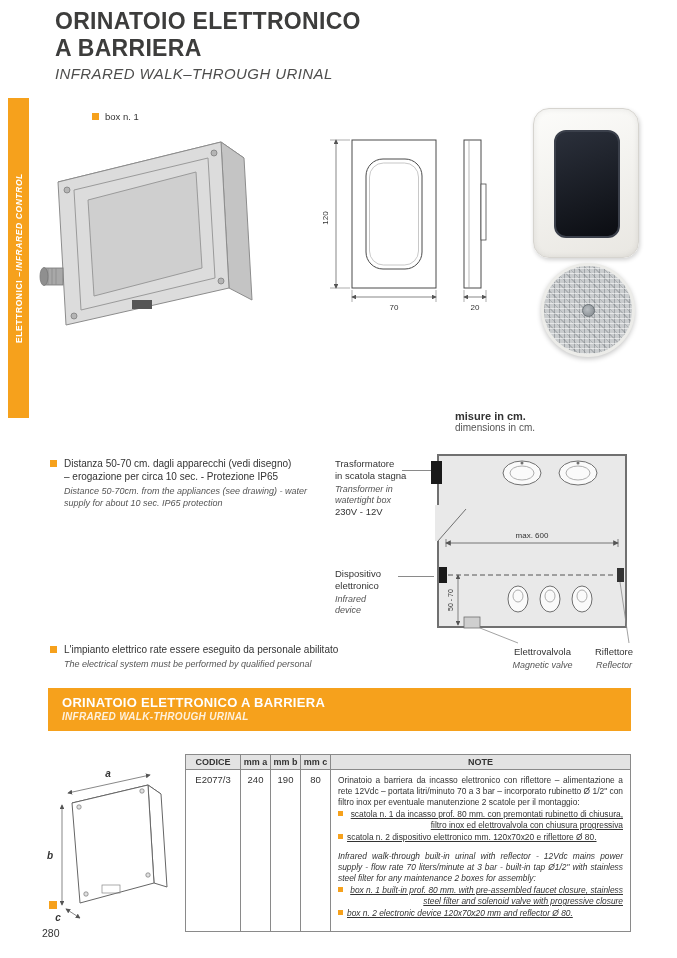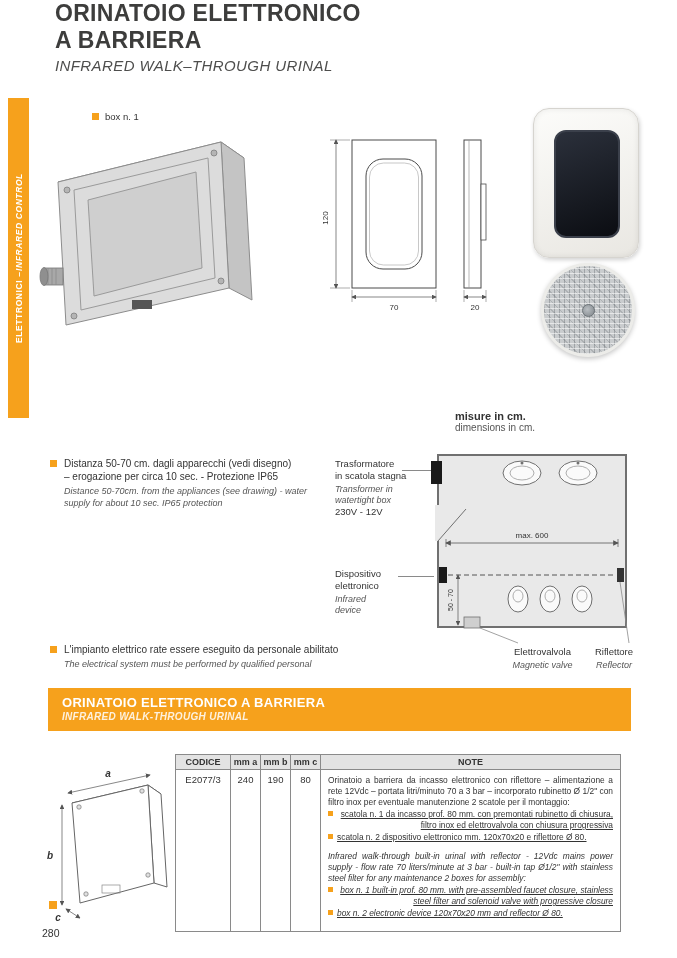--- a/index.html
+++ b/index.html
@@ -8,21 +8,21 @@
   .page{position:relative;width:677px;height:958px;background:#fff;overflow:hidden;}
 
   
   .sidebar{position:absolute;left:8px;top:98px;width:21px;height:320px;background:#F6A11C;}
   .sidebar-inner{position:absolute;inset:0;writing-mode:vertical-rl;transform:rotate(180deg);
     display:flex;align-items:center;justify-content:center;color:#fff;font-size:8.5px;
     font-weight:bold;letter-spacing:.6px;white-space:nowrap;}
   .side-en{font-style:italic;}
 
   
-  .title-block{position:absolute;left:55px;top:0;}
+  .title-block{position:absolute;left:55px;top:8px;}
   .t1,.t2{font-size:23px;font-weight:bold;color:#3d3d3c;line-height:27px;letter-spacing:.3px;}
   .sub{font-size:15px;font-style:italic;color:#4e4e4d;margin-top:3px;letter-spacing:.4px;}
 
   .sq{display:inline-block;width:7px;height:7px;background:#F6A11C;flex:none;}
   .box-ref{position:absolute;left:52px;top:111px;font-size:9.5px;color:#333;display:flex;align-items:center;gap:6px;padding-left:40px;}
 
   
   svg text{font-family:"Liberation Sans",sans-serif;fill:#333;}
   .svg-abs{position:absolute;}
 
@@ -61,21 +61,21 @@
   .dlabel .en{font-style:italic;color:#555;font-size:9px;line-height:11px;white-space:pre-line;margin-top:2px;}
   .dlabel.center{text-align:center;}
   .leader{position:absolute;height:1px;background:#8a8a8a;}
 
   
   .banner{position:absolute;left:48px;top:688px;width:583px;height:43px;background:#F6A11C;padding:7px 12px 0 14px;}
   .banner-title{font-size:13px;font-weight:bold;color:#fff;letter-spacing:.3px;}
   .banner-sub{font-size:10px;font-weight:bold;font-style:italic;color:rgba(255,255,255,.85);margin-top:1px;letter-spacing:.3px;}
 
   
-  .spec{position:absolute;left:175px;top:754px;width:446px;border-collapse:collapse;table-layout:fixed;}
+  .spec{position:absolute;left:185px;top:754px;width:446px;border-collapse:collapse;table-layout:fixed;}
   .spec th{background:#e3e3e3;font-size:9px;font-weight:bold;border:1px solid #8a8a8a;padding:2px 1px;color:#333;}
   .spec td{border:1px solid #8a8a8a;vertical-align:top;font-size:9.5px;padding:4px 2px;text-align:center;color:#333;height:162px;}
   .spec td.note-cell{text-align:justify;font-size:8.4px;line-height:11px;padding:5px 7px;}
   .n-item{display:flex;gap:4px;margin-top:1px;text-align:right;text-decoration:underline;}
   .n-item .nsq{flex:none;width:5px;height:5px;background:#F6A11C;margin-top:2px;}
   .n-en,.n-item.en{font-style:italic;}
   .n-en{margin-top:8px;}
 
   .bullet-bottom{position:absolute;left:49px;top:901px;width:8px;height:8px;background:#F6A11C;}
   .page-num{position:absolute;left:42px;top:927px;font-size:10.5px;color:#333;}

